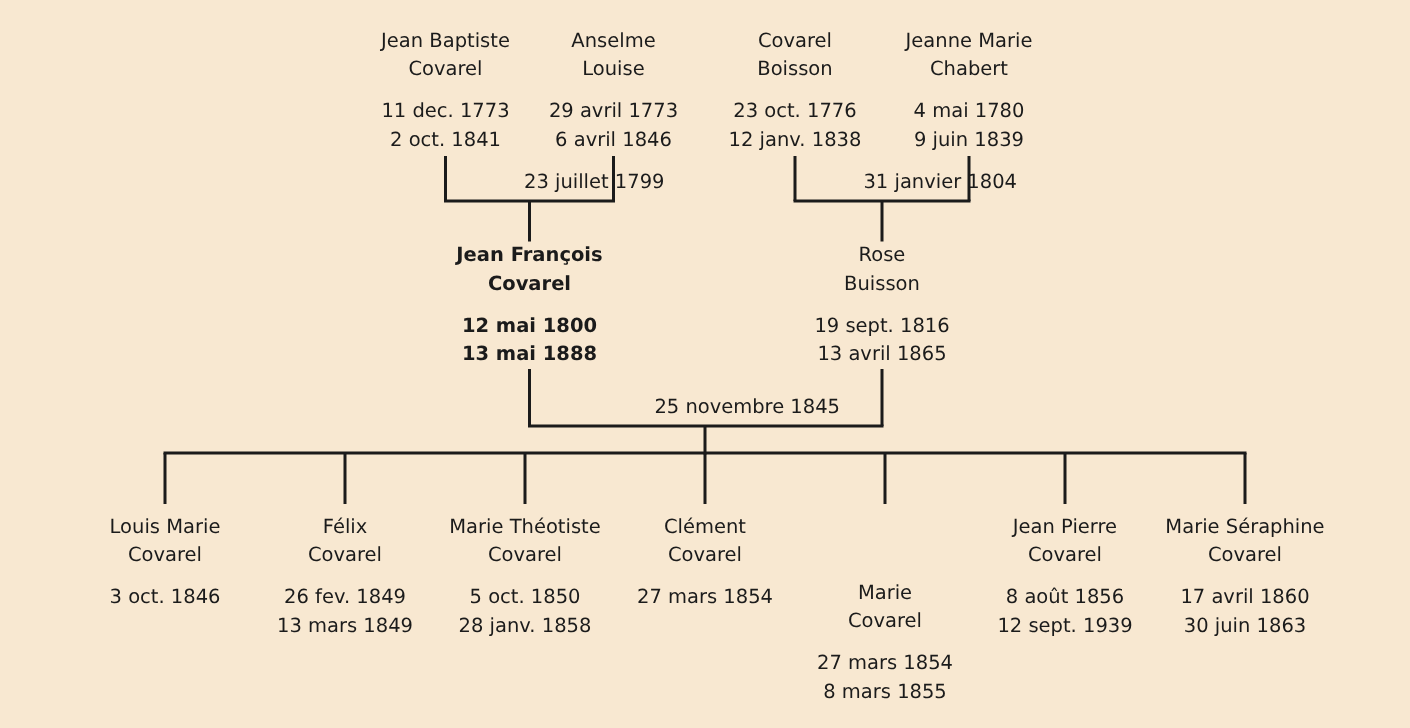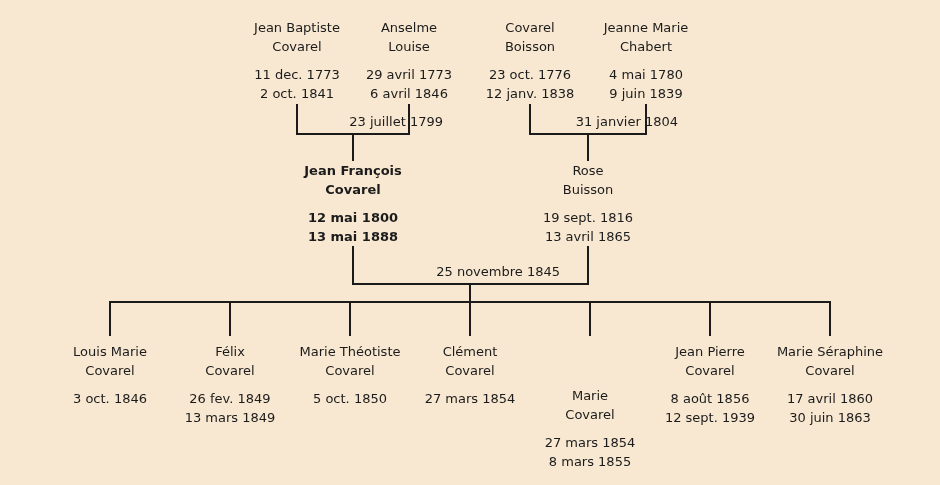--- a/index.html
+++ b/index.html
@@ -111,20 +111,21 @@
   <div class="gap"></div>
   <div class="tline">26 fev. 1849</div>
   <div class="tline">13 mars 1849</div>
 </div>
 
 <div class="person" style="left:275px; top:342px;">
   <div class="tline">Marie Théotiste</div>
   <div class="tline">Covarel</div>
   <div class="gap"></div>
   <div class="tline">5 oct. 1850</div>
+  <div class="tline">28 janv. 1858</div>
 </div>
 
 <div class="person" style="left:395px; top:342px;">
   <div class="tline">Clément</div>
   <div class="tline">Covarel</div>
   <div class="gap"></div>
   <div class="tline">27 mars 1854</div>
 </div>
 
 <div class="person" style="left:515px; top:342px;margin-top:44px;">

